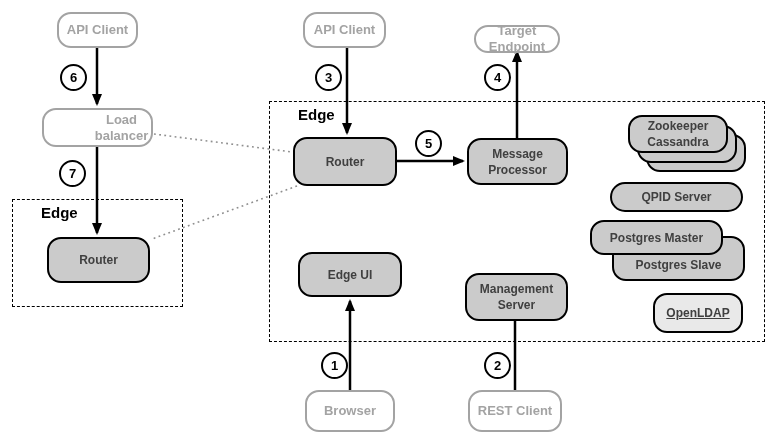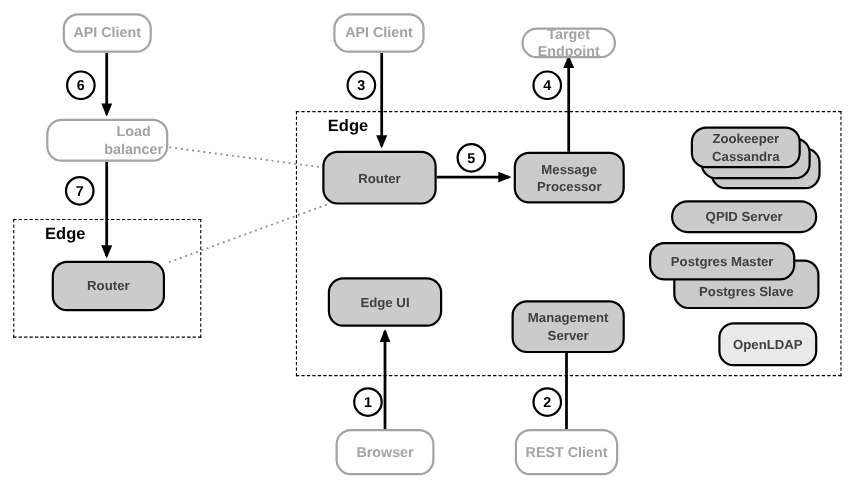--- a/index.html
+++ b/index.html
@@ -105,21 +105,21 @@
     <span>QPID Server</span>
   </div>
 
   <div class="node filled bottom-text" style="left:612px; top:236px; width:133px; height:45px;">
     <span>Postgres Slave</span>
   </div>
   <div class="node filled" style="left:590px; top:220px; width:133px; height:35px; z-index:4;">
     <span>Postgres Master</span>
   </div>
 
-  <div class="node filled lighter" style="left:653px; top:293px; width:90px; height:40px;">
+  <div class="node filled lighter" style="left:653px; top:293px; width:90px; height:40px;text-decoration:underline;">
     <span>OpenLDAP</span>
   </div>
 
   <div class="badge" style="left:60px; top:64px;">
     <span>6</span>
   </div>
   <div class="badge" style="left:59px; top:160px;">
     <span>7</span>
   </div>
   <div class="badge" style="left:315px; top:64px;">

